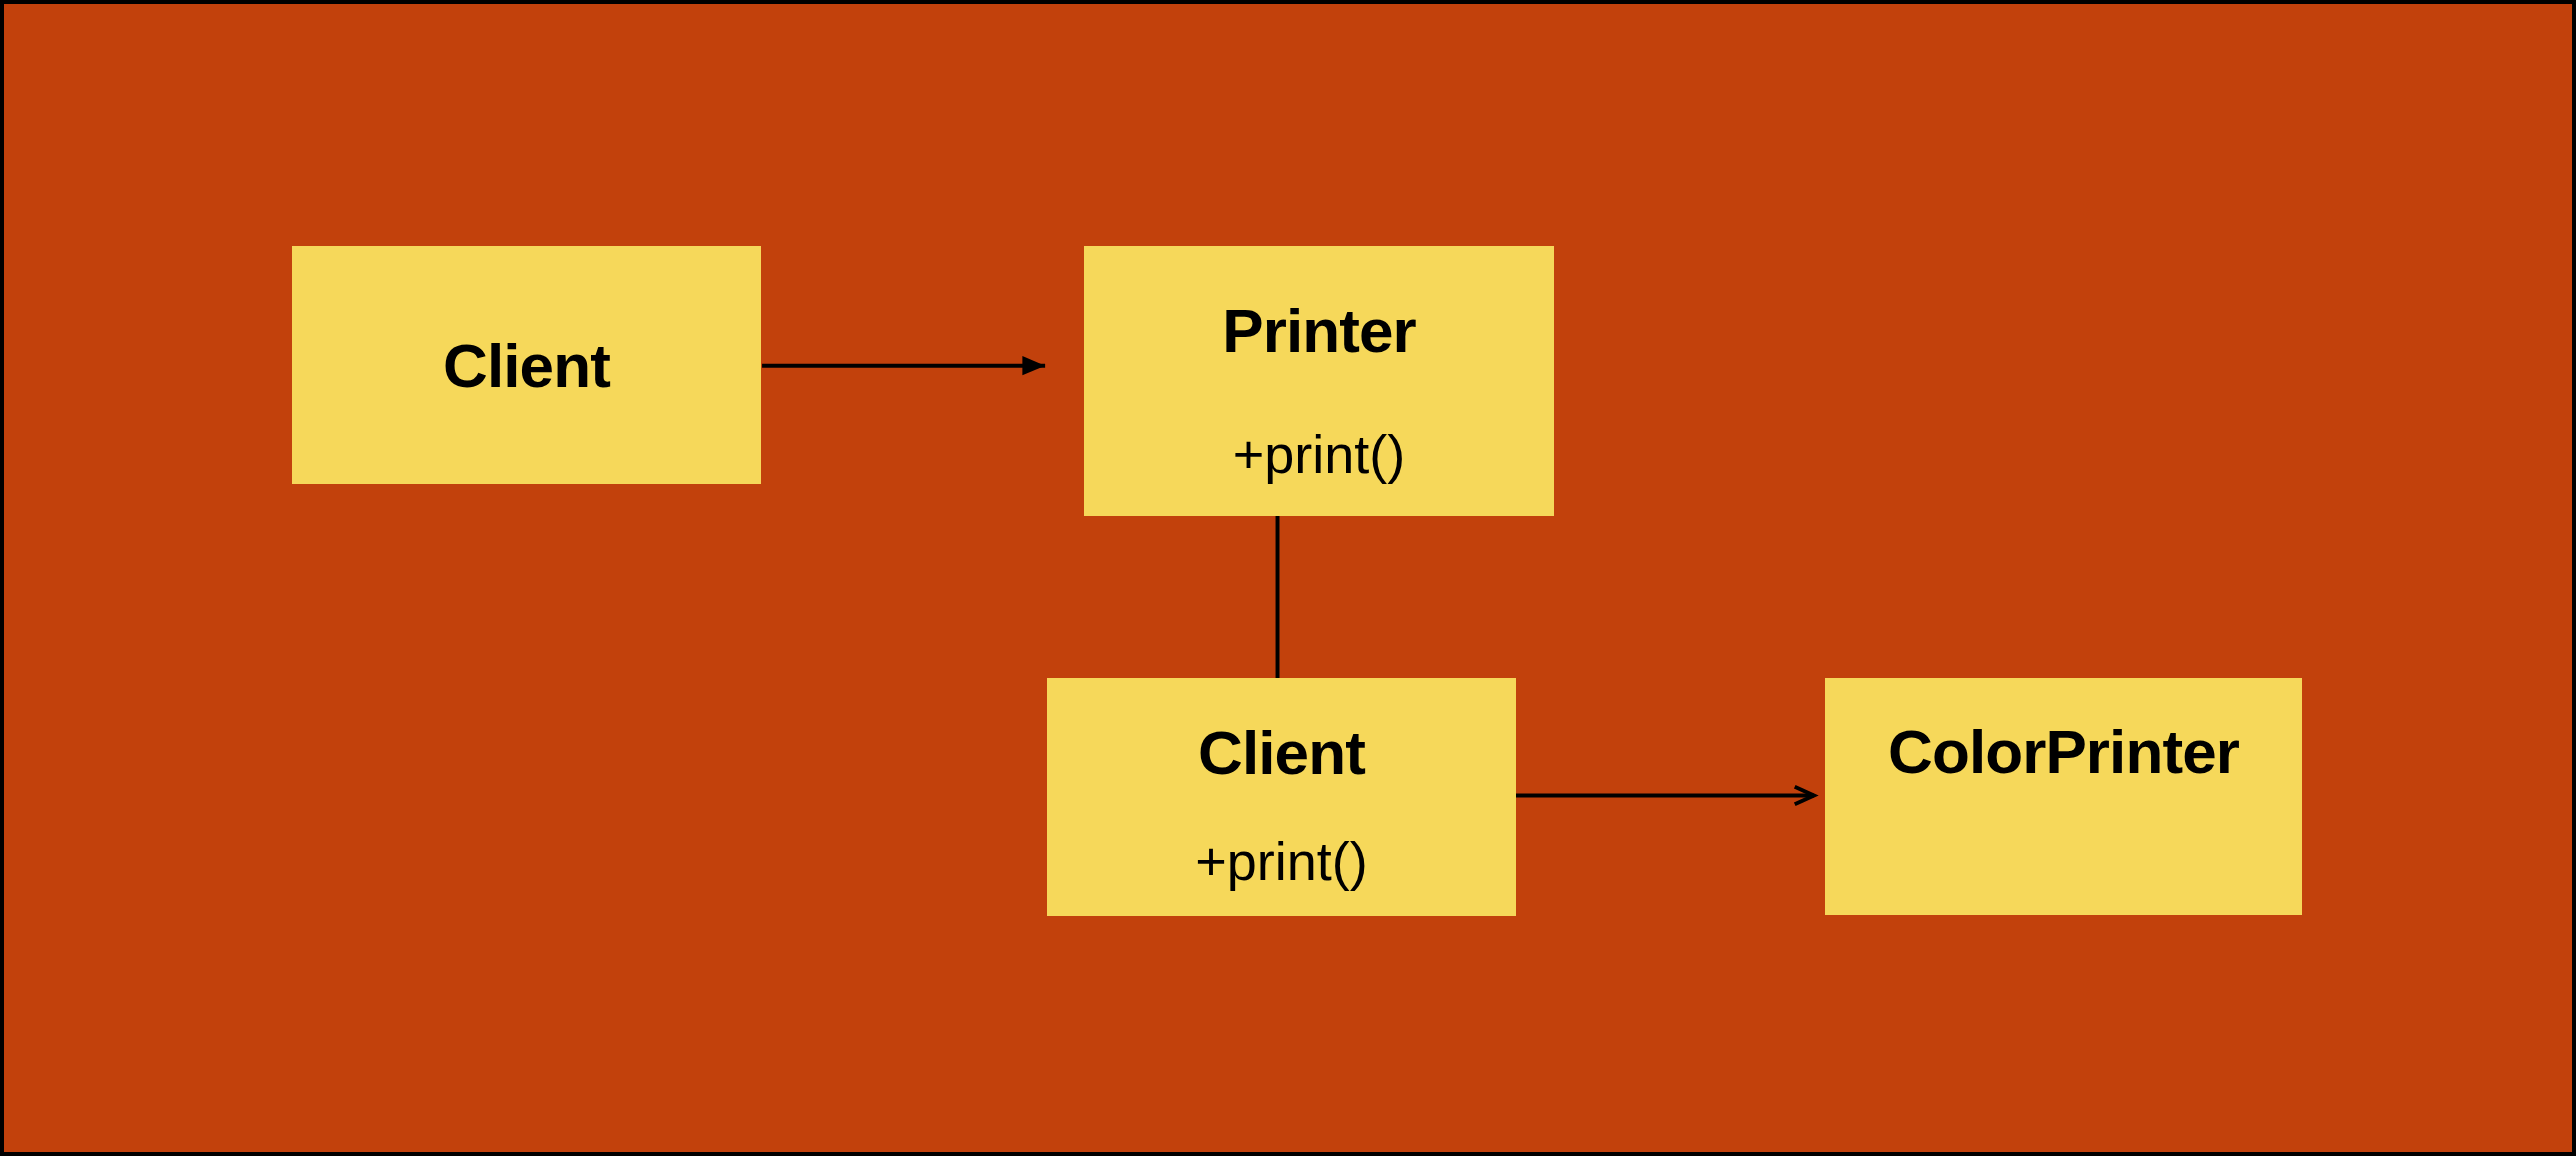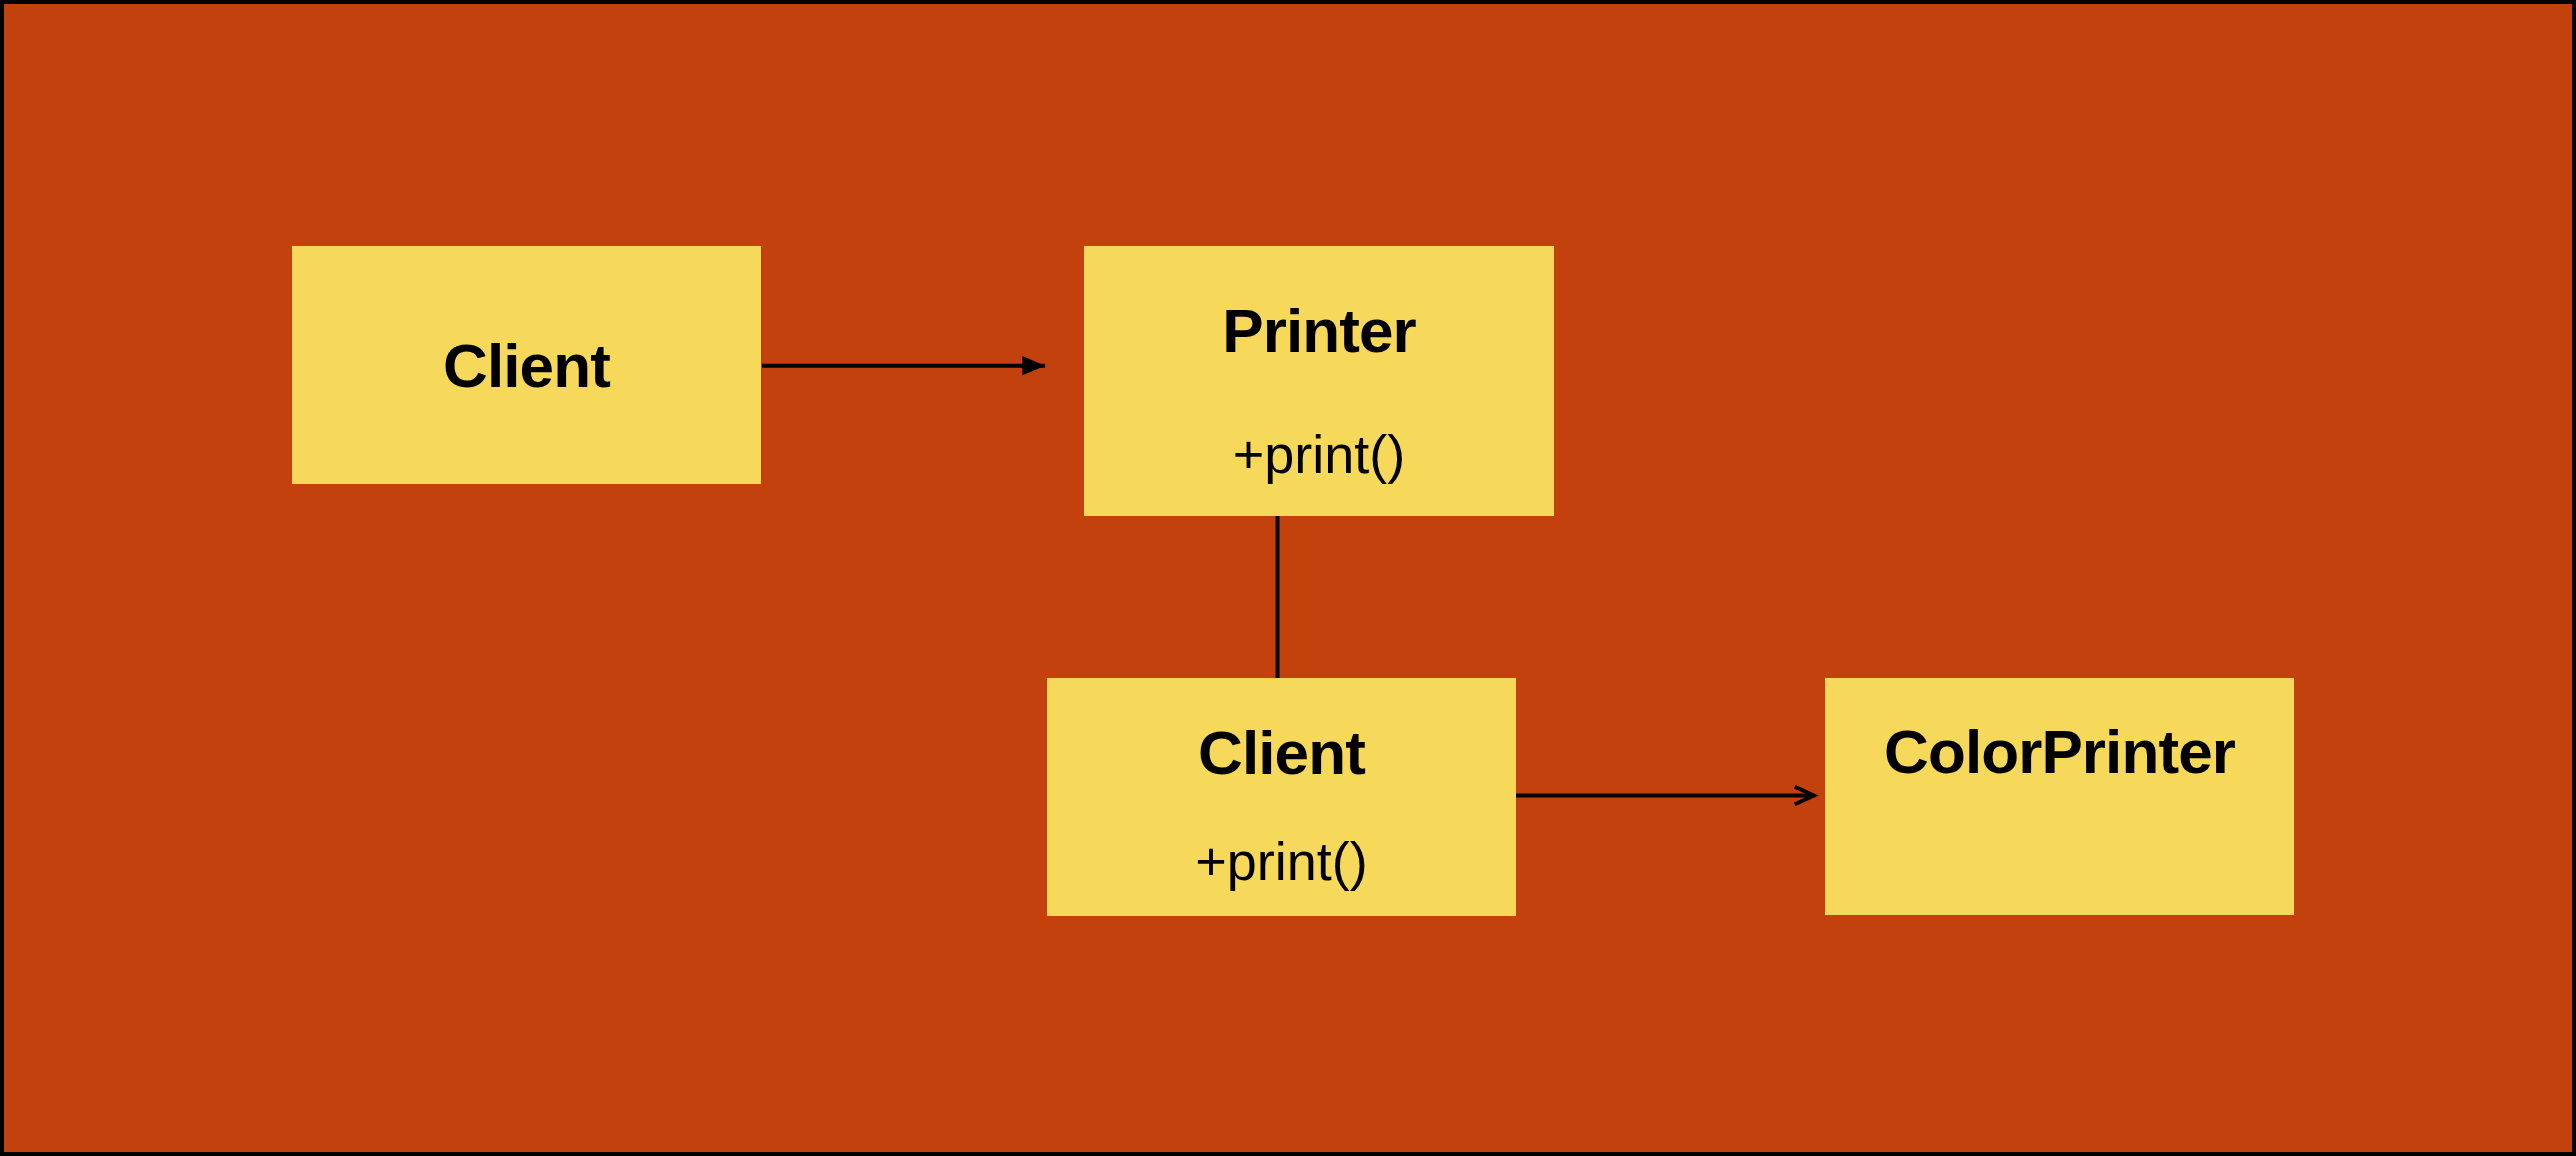--- a/index.html
+++ b/index.html
@@ -94,18 +94,18 @@
   <div class="node" id="node-printer" style="background: rgb(246, 216, 90); color: rgb(0, 0, 0);">
     <span class="title">Printer</span>
     <span class="method">+print()</span>
   </div>
 
   <div class="node" id="node-adapter" style="background: rgb(246, 216, 90); color: rgb(0, 0, 0);">
     <span class="title">Client</span>
     <span class="method">+print()</span>
   </div>
 
-  <div class="node" id="node-colorprinter" style="background: rgb(246, 216, 90); color: rgb(0, 0, 0);">
+  <div class="node" id="node-colorprinter" style="background: rgb(246, 216, 90); color: rgb(0, 0, 0); padding-left: 8px;">
     <span class="title">ColorPrinter</span>
   </div>
 
 </div>
 
 
 </body></html>

